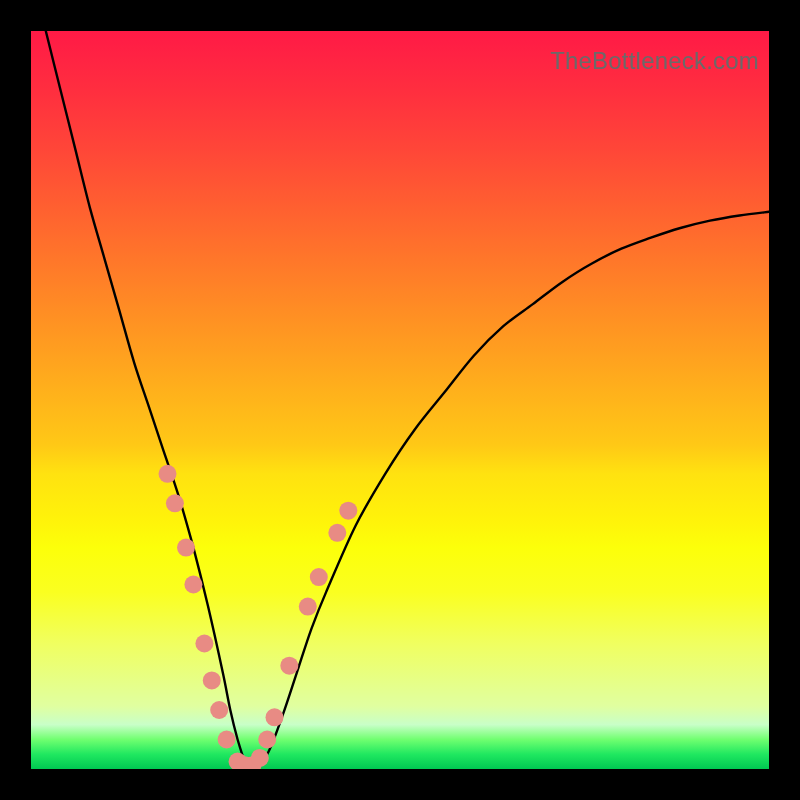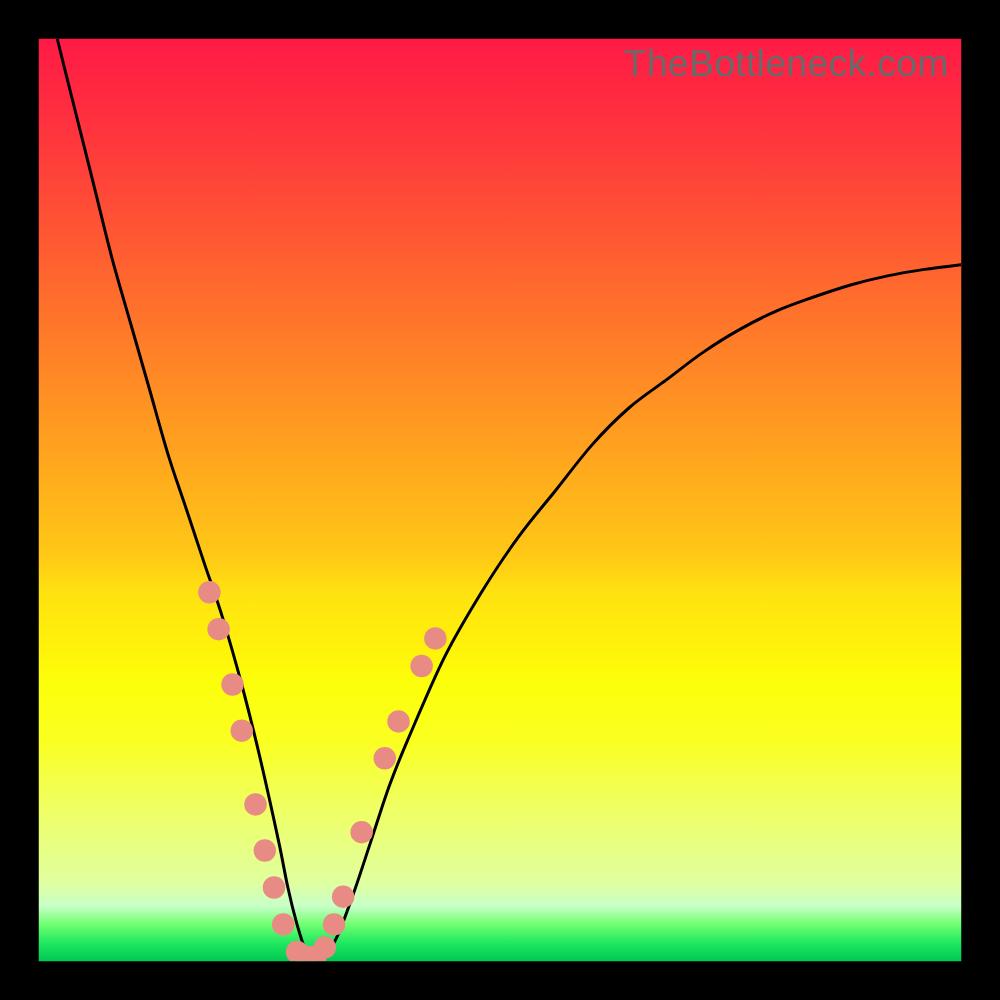--- a/index.html
+++ b/index.html
@@ -42,24 +42,24 @@
       #e0ffa0 91.5%,
       #c8ffc8 94%,
       #70ff70 96%,
       #20e860 98%,
       #00c852 100%
     );
     overflow: hidden;
   }
   .watermark {
     position: absolute;
-    top: 4px;
+    top: 16px;
     right: 10px;
     color: #6a6a6a;
-    font-size: 30px;
+    font-size: 24px;
     font-weight: 400;
     letter-spacing: 0.2px;
     user-select: none;
   }
   svg.curve {
     position: absolute;
     left: 0;
     top: 0;
     width: 738px;
     height: 738px;

